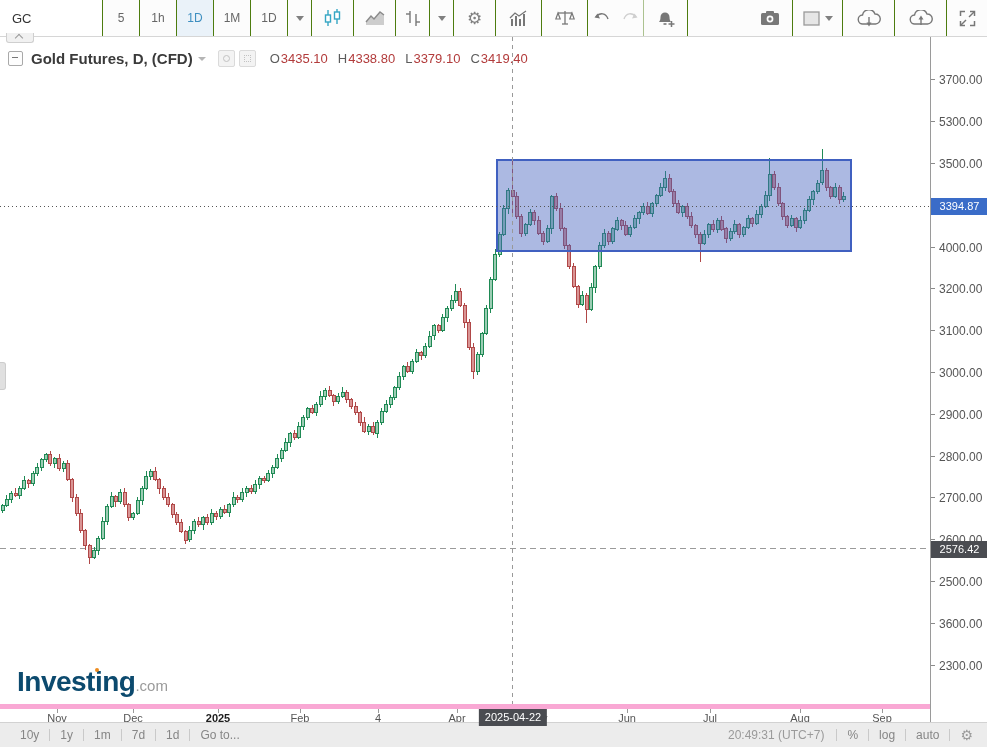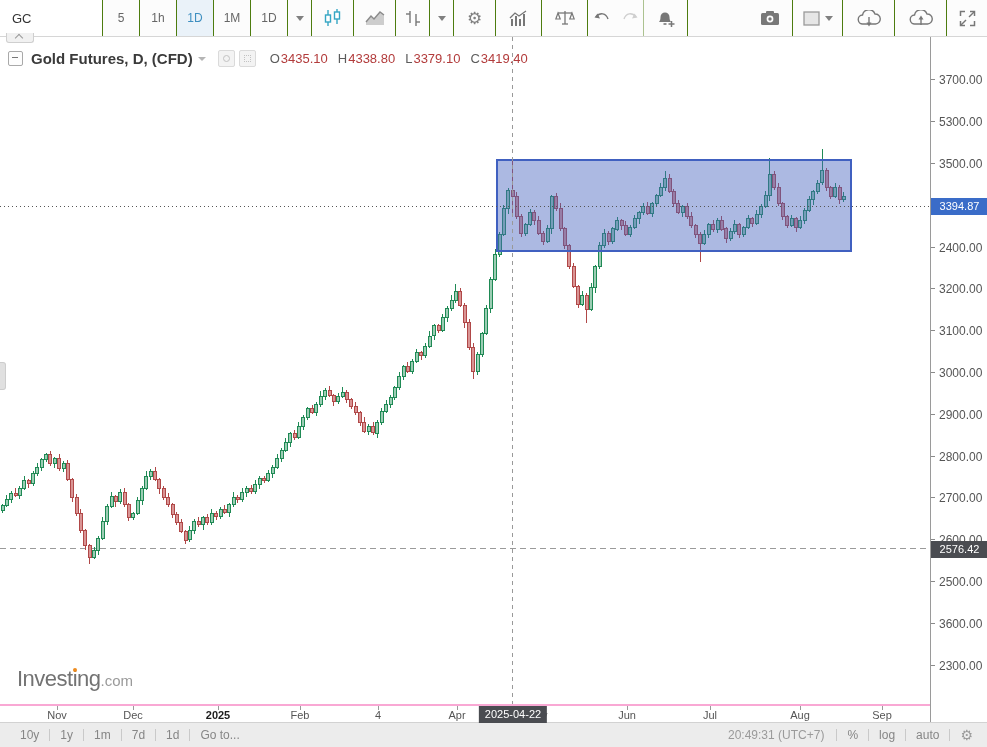--- a/index.html
+++ b/index.html
@@ -44,37 +44,37 @@
   .mini-btn{width:15px;height:15px;border:1px solid #dadada;background:#f3f3f3;border-radius:2px;
             margin-left:4px;position:relative;cursor:pointer;}
   .mini-btn.first{margin-left:12px;}
   .mini-btn .dotc{position:absolute;left:4px;top:4px;width:5px;height:5px;border:1px solid #c2c2c2;border-radius:50%;}
   .mini-btn .dsq{position:absolute;left:4px;top:4px;width:5px;height:5px;border:1px dotted #c2c2c2;}
   .ohlc{display:flex;align-items:center;margin-left:14px;font-size:13px;}
   .ohlc .k{color:#5c5c5c;margin-left:10px;}
   .ohlc .v{color:#b23b3b;margin-left:1px;}
 
   .watermark{position:absolute;top:629px;left:17px;z-index:2;}
-  .wm-main{font-size:22px;font-weight:normal;color:#737373;letter-spacing:-.5px;}
+  .wm-main{font-size:28px;font-weight:bold;color:#0c4a6e;letter-spacing:-.5px;}
   .idot{position:relative;}
   .idot::after{content:"";position:absolute;left:0.5px;top:2px;width:4px;height:4px;border-radius:50%;background:#ee8b1e;}
   .wm-suffix{font-size:15px;color:#9a9a9a;font-weight:normal;}
 
   
   .praxis{position:absolute;top:37px;left:930px;width:57px;height:685px;background:#fff;
           border-left:1px solid #9a9a9a;box-sizing:border-box;cursor:ns-resize;}
   .ptick{position:absolute;left:0;width:100%;height:12px;font-size:12px;color:#555;}
   .ptick .dash{position:absolute;left:0;top:6px;width:4px;height:1px;background:#8a8a8a;}
   .ptick .lbl{position:absolute;left:8px;top:0;}
   .pbadge{position:absolute;left:0;width:57px;height:17px;line-height:17px;text-align:center;
           color:#fff;font-size:11px;z-index:3;}
 
   
   .taxis{position:absolute;top:704px;left:0;width:930px;height:18px;background:#fff;
-         border-top:2px solid #f9a8d4;box-sizing:border-box;cursor:ew-resize;}
+         border-top:5px solid #f9a8d4;box-sizing:border-box;cursor:ew-resize;}
   .ttick{position:absolute;top:0;width:1px;height:4px;background:#9a9a9a;}
   .tlabel{position:absolute;top:3px;transform:translateX(-50%);font-size:11px;color:#555;white-space:nowrap;}
   .tlabel.bold{color:#1d1d1d;font-weight:bold;}
   .tbadge{position:absolute;top:0;height:17px;line-height:17px;background:#4a4c51;color:#fff;
           font-size:11px;padding:0 6px;transform:translateX(-50%);z-index:2;white-space:nowrap;}
 
   
   .bottom{position:absolute;top:722px;left:0;width:987px;height:25px;background:#ececec;
           border-top:1px solid #d2d2d2;display:flex;align-items:center;font-size:12px;color:#868686;
           box-sizing:border-box;}
@@ -654,21 +654,21 @@
       <div class="ptick" style="top:119.9px">
         <span class="dash"></span>
         <span class="lbl">3500.00</span>
       </div>
       <div class="ptick" style="top:161.7px">
         <span class="dash"></span>
         <span class="lbl">3400.00</span>
       </div>
       <div class="ptick" style="top:203.5px">
         <span class="dash"></span>
-        <span class="lbl">2400.00</span>
+        <span class="lbl">4000.00</span>
       </div>
       <div class="ptick" style="top:245.3px">
         <span class="dash"></span>
         <span class="lbl">3200.00</span>
       </div>
       <div class="ptick" style="top:287.1px">
         <span class="dash"></span>
         <span class="lbl">3100.00</span>
       </div>
       <div class="ptick" style="top:328.9px">

